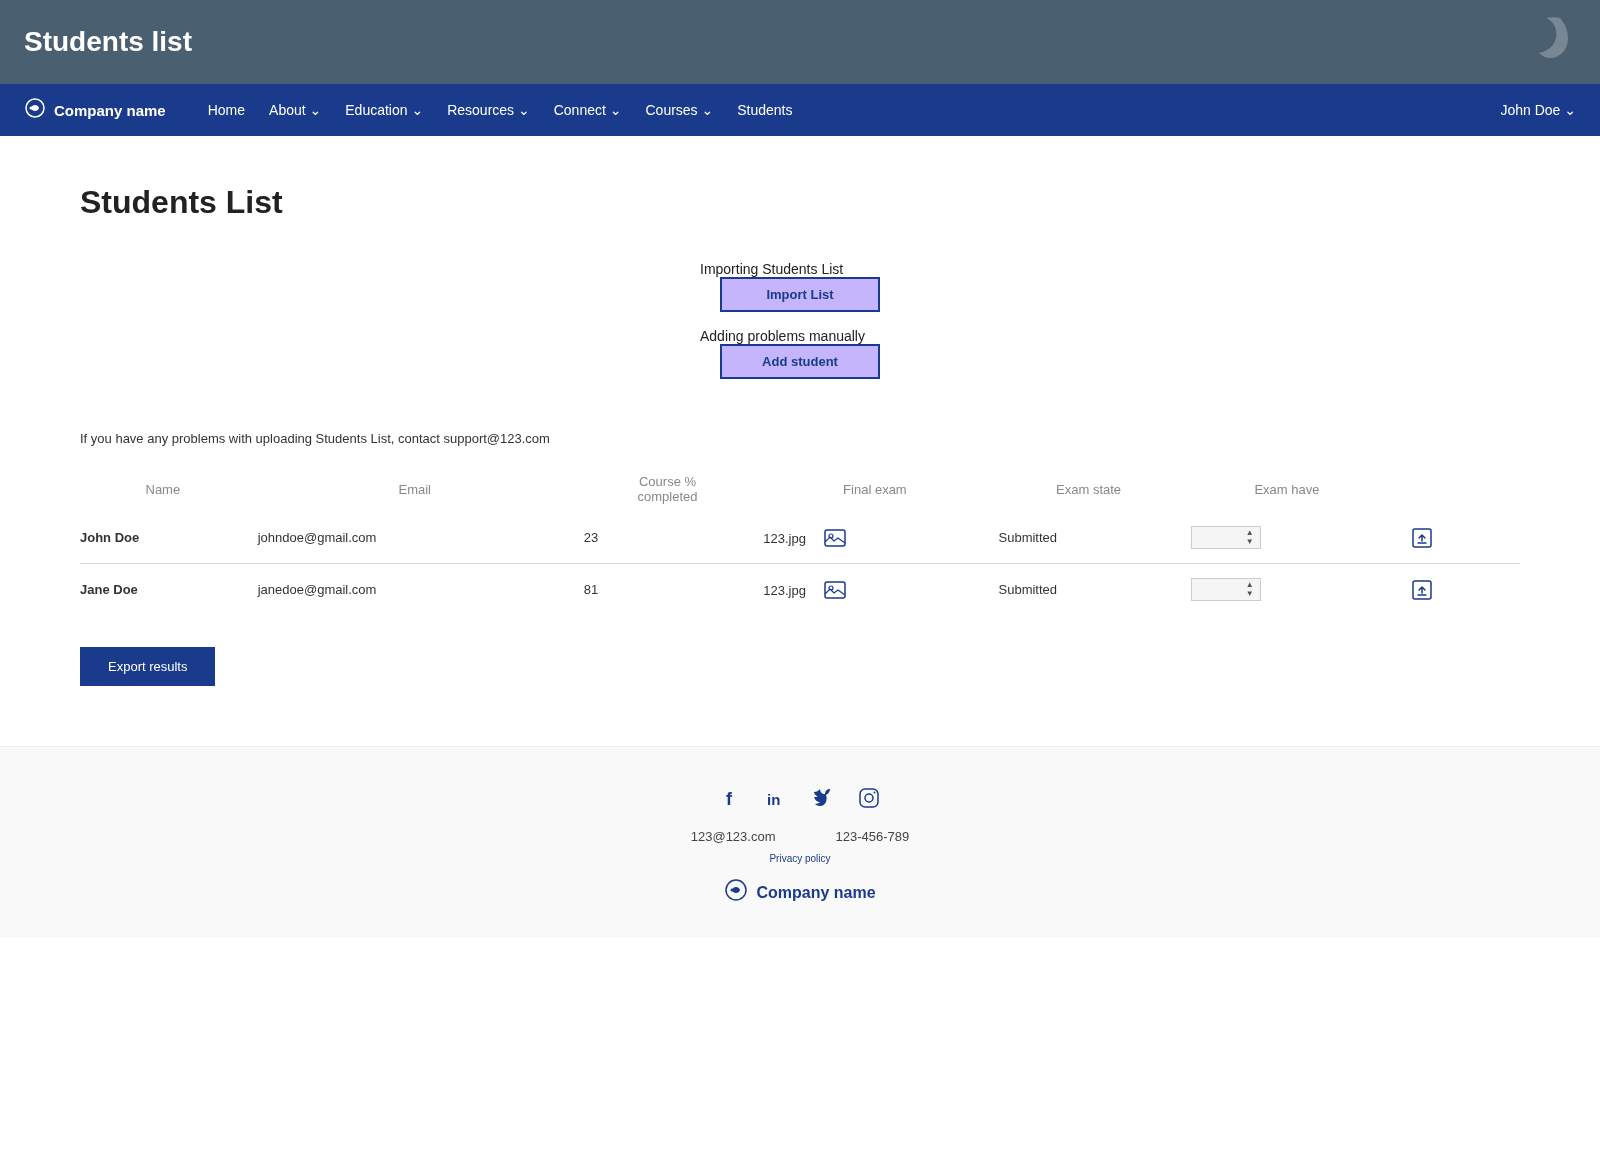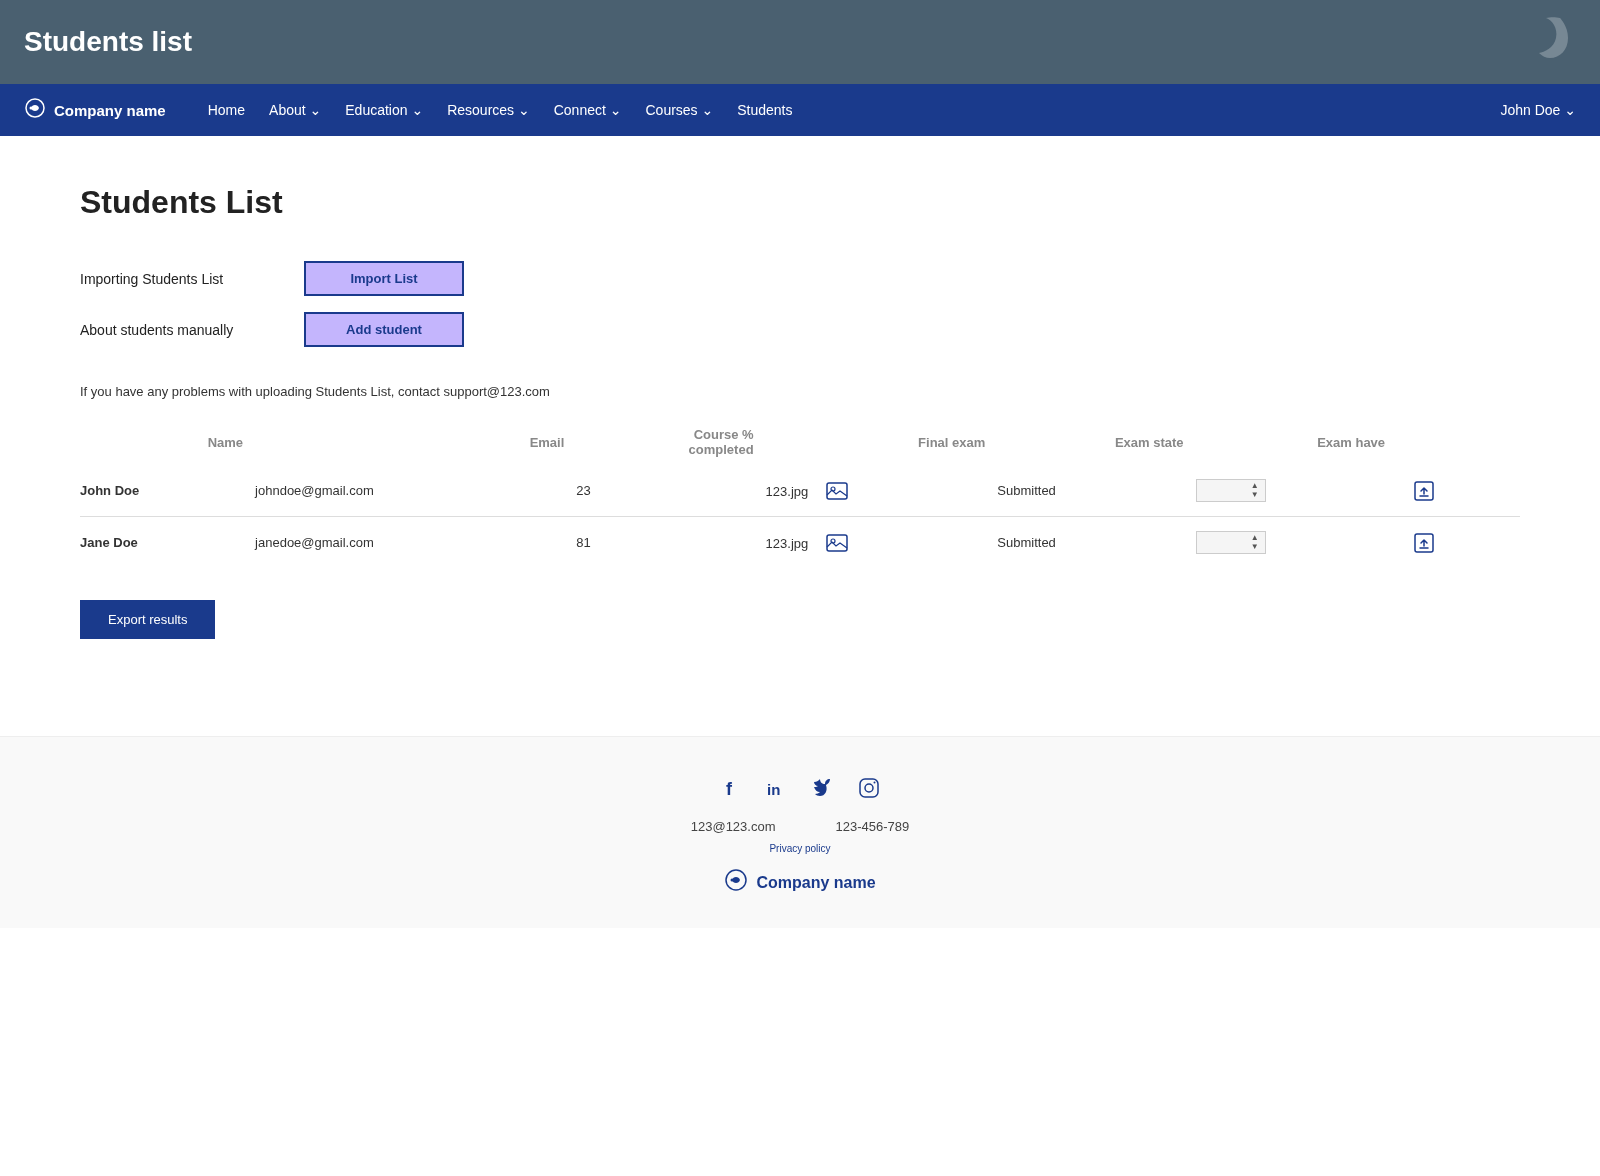--- a/index.html
+++ b/index.html
@@ -73,55 +73,55 @@
     }
     .page-title {
       font-size: 32px;
       font-weight: 800;
       margin-bottom: 40px;
     }
     .action-row {
       display: flex;
       align-items: center;
       margin-bottom: 16px;
-      gap: 24px;
+      flex-direction: column;
     }
     .action-label {
       font-size: 14px;
       color: #222;
       min-width: 200px;
     }
     .btn-outline {
       border: 2px solid #1a3a8c;
       background: #c4b5fd;
       color: #1a3a8c;
       font-weight: 700;
       font-size: 13px;
       padding: 8px 28px;
       cursor: pointer;
       min-width: 160px;
     }
 
     .support-note {
       font-size: 13px;
       color: #333;
-      margin-top: 37px;
+      margin-top: 52px;
       margin-bottom: 20px;
     }
 
     
     .students-table {
       width: 100%;
       border-collapse: collapse;
       font-size: 13px;
     }
     .students-table th {
       color: #888;
-      font-weight: 700;
-      text-align: right;
+      font-weight: 400;
+      text-align: center;
       padding: 8px 12px 8px 0;
       border-bottom: none;
     }
     .students-table td {
       padding: 14px 12px 14px 0;
       color: #333;
       vertical-align: middle;
     }
     .students-table tr:not(:last-child) td {
       border-bottom: 1px solid #ddd;
@@ -270,21 +270,21 @@
 </nav>
 
 <div class="main-content">
   <h2 class="page-title">Students List</h2>
 
   <div class="action-row">
     <span class="action-label">Importing Students List</span>
     <button class="btn-outline">Import List</button>
   </div>
   <div class="action-row">
-    <span class="action-label">About students manually</span>
+    <span class="action-label">Adding problems manually</span>
     <button class="btn-outline">Add student</button>
   </div>
 
   <p class="support-note">If you have any problems with uploading Students List, contact support@123.com</p>
 
   <table class="students-table">
     <thead>
       <tr>
         <th>Name</th>
         <th>Email</th>

